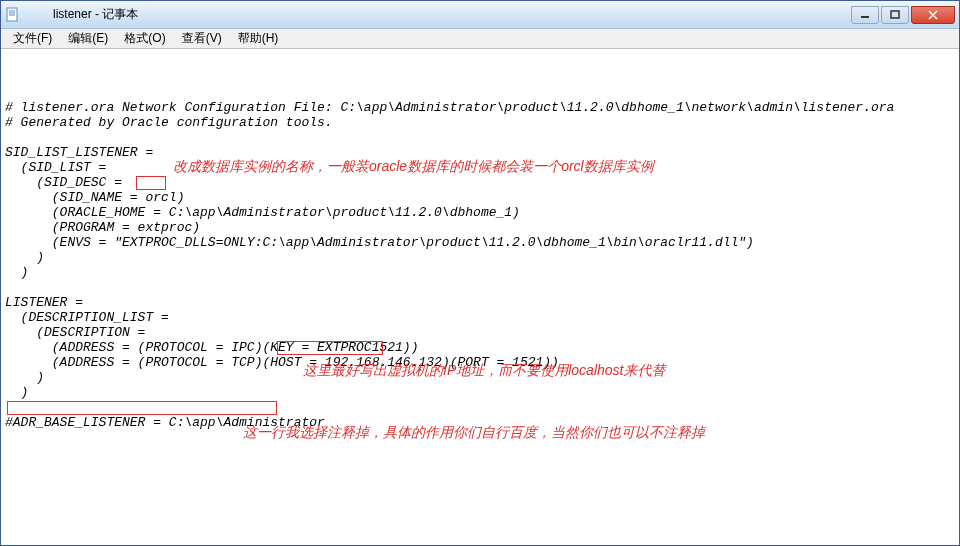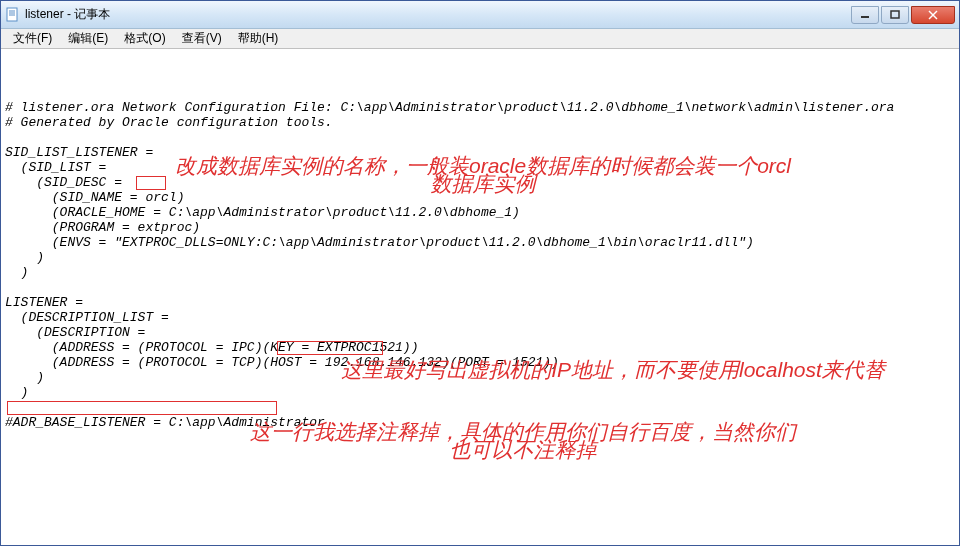--- a/index.html
+++ b/index.html
@@ -29,20 +29,21 @@
     }
     .titlebar-icon {
       width: 16px;
       height: 16px;
       margin-right: 4px;
     }
     .titlebar-title {
       flex: 1;
       color: #000;
       font-size: 12px;
+      margin-left: 28px;
     }
     .window-controls {
       display: flex;
       gap: 2px;
     }
     .win-btn {
       width: 28px;
       height: 18px;
       display: flex;
       align-items: center;
@@ -95,24 +96,23 @@
     }
     .highlight-box {
       position: absolute;
       border: 1px solid #e03030;
       pointer-events: none;
     }
     .annotation {
       position: absolute;
       color: #e03030;
       font-family: "Microsoft YaHei", "SimSun", sans-serif;
-      font-size: 21px;
+      font-size: 14px;
       line-height: 18px;
       white-space: normal;
-      text-align: center;
     }
   </style>
 </head>
 <body>
 
 <div class="window">
 
   <div class="titlebar">
     <span class="titlebar-icon">
       <svg width="16" height="16" viewBox="0 0 16 16">

